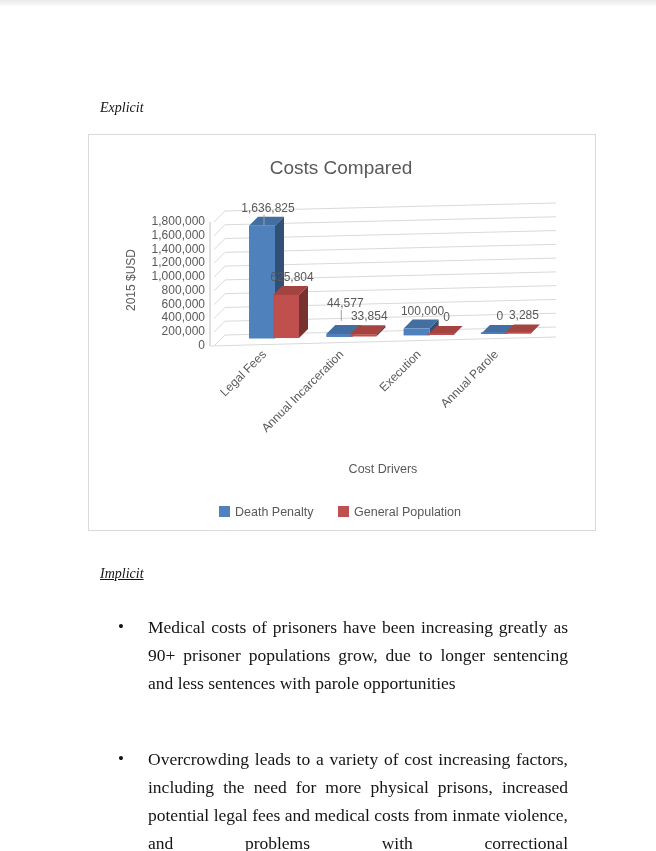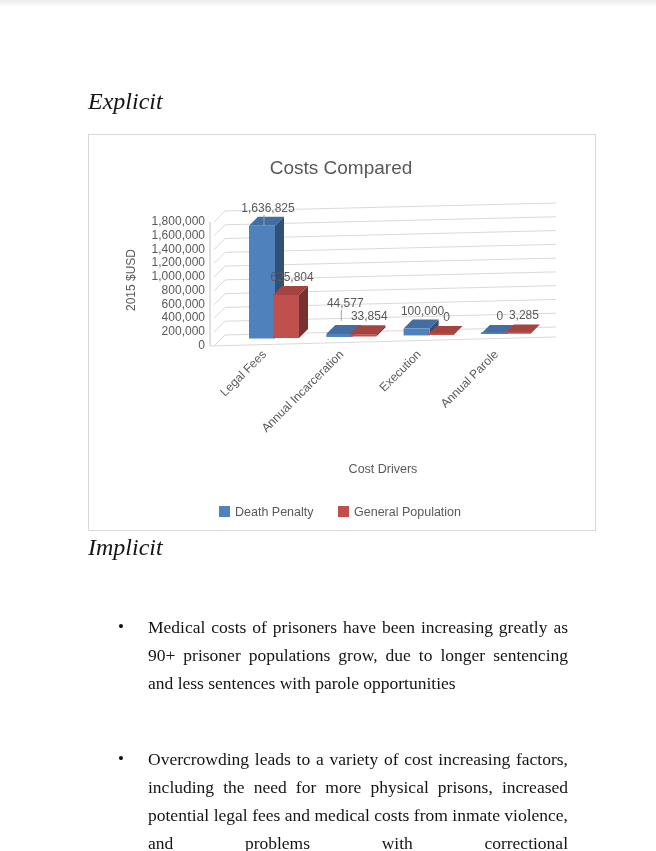--- a/index.html
+++ b/index.html
@@ -2,24 +2,24 @@
 <html><head>
 <meta charset="utf-8">
 <style>
   html,body{margin:0;padding:0;}
   body{
     width:656px;height:851px;position:relative;overflow:hidden;
     background:#ffffff;font-family:"Liberation Serif", serif;
   }
   .page-shade{position:absolute;top:0;left:0;width:656px;height:7px;
     background:linear-gradient(#eaeaea,#ffffff);}
-  .doc-heading{position:absolute;left:88px;margin:0;font-weight:normal;
-    font-style:italic;font-size:24px;color:#141414;}
+  .doc-heading{position:absolute;left:88px;margin:12px;font-weight:normal;
+    font-style:italic;font-size:14px;color:#141414;}
   #explicit{top:88px;}
-  #implicit{top:534px;}
+  #implicit{top:554px;text-decoration:underline;}
   #figure{position:absolute;left:88px;top:134px;width:506px;height:395px;
     margin:0;border:1px solid #d9d9d9;background:#ffffff;}
   #chart-svg{display:block;}
   #chart-svg text{font-family:"Liberation Sans", sans-serif;}
   .bullet{position:absolute;left:118px;display:flex;color:#141414;}
   #b1{top:613px;}
   #b2{top:745px;}
   .dot{width:30px;flex:0 0 30px;font-size:17px;line-height:28px;}
   .btext{width:420px;text-align:justify;font-size:17.5px;line-height:28px;}
   .justify-last{text-align-last:justify;}

